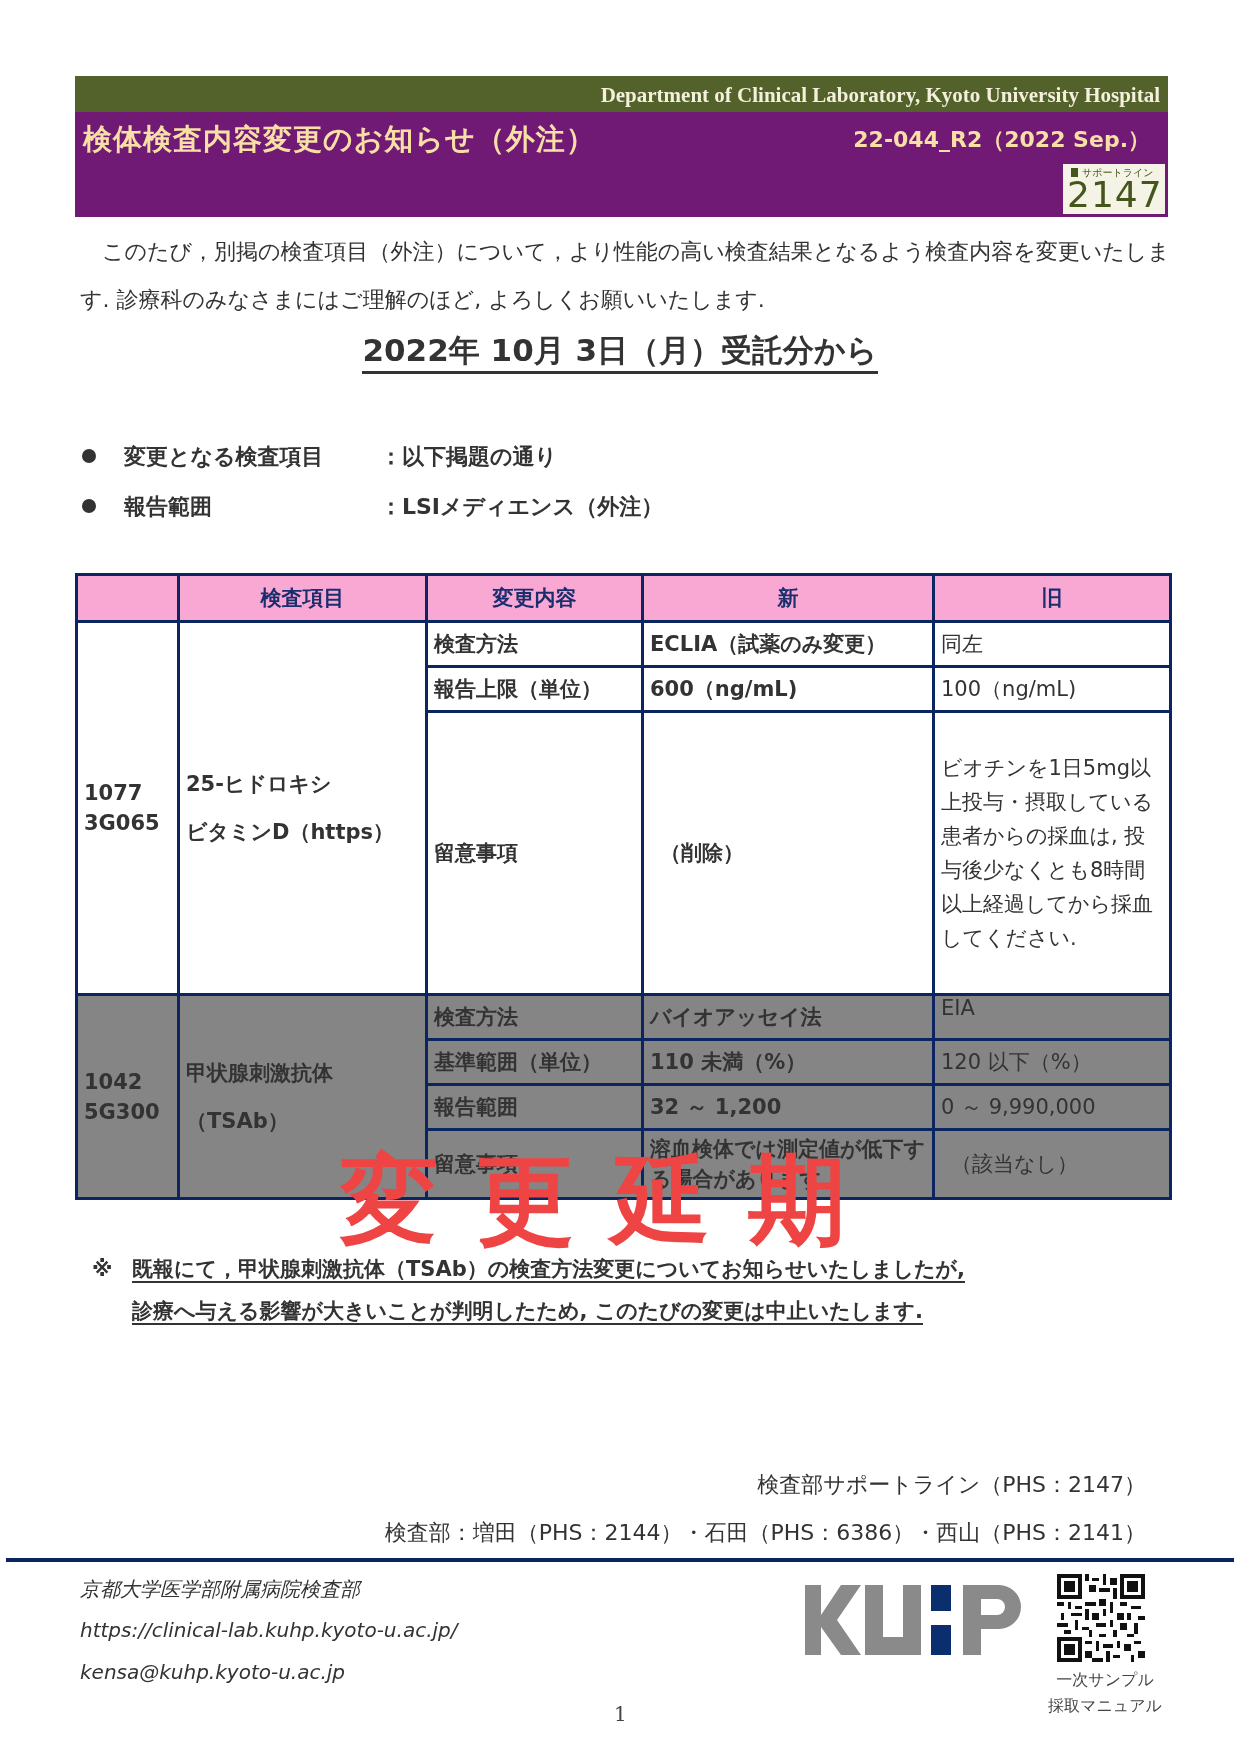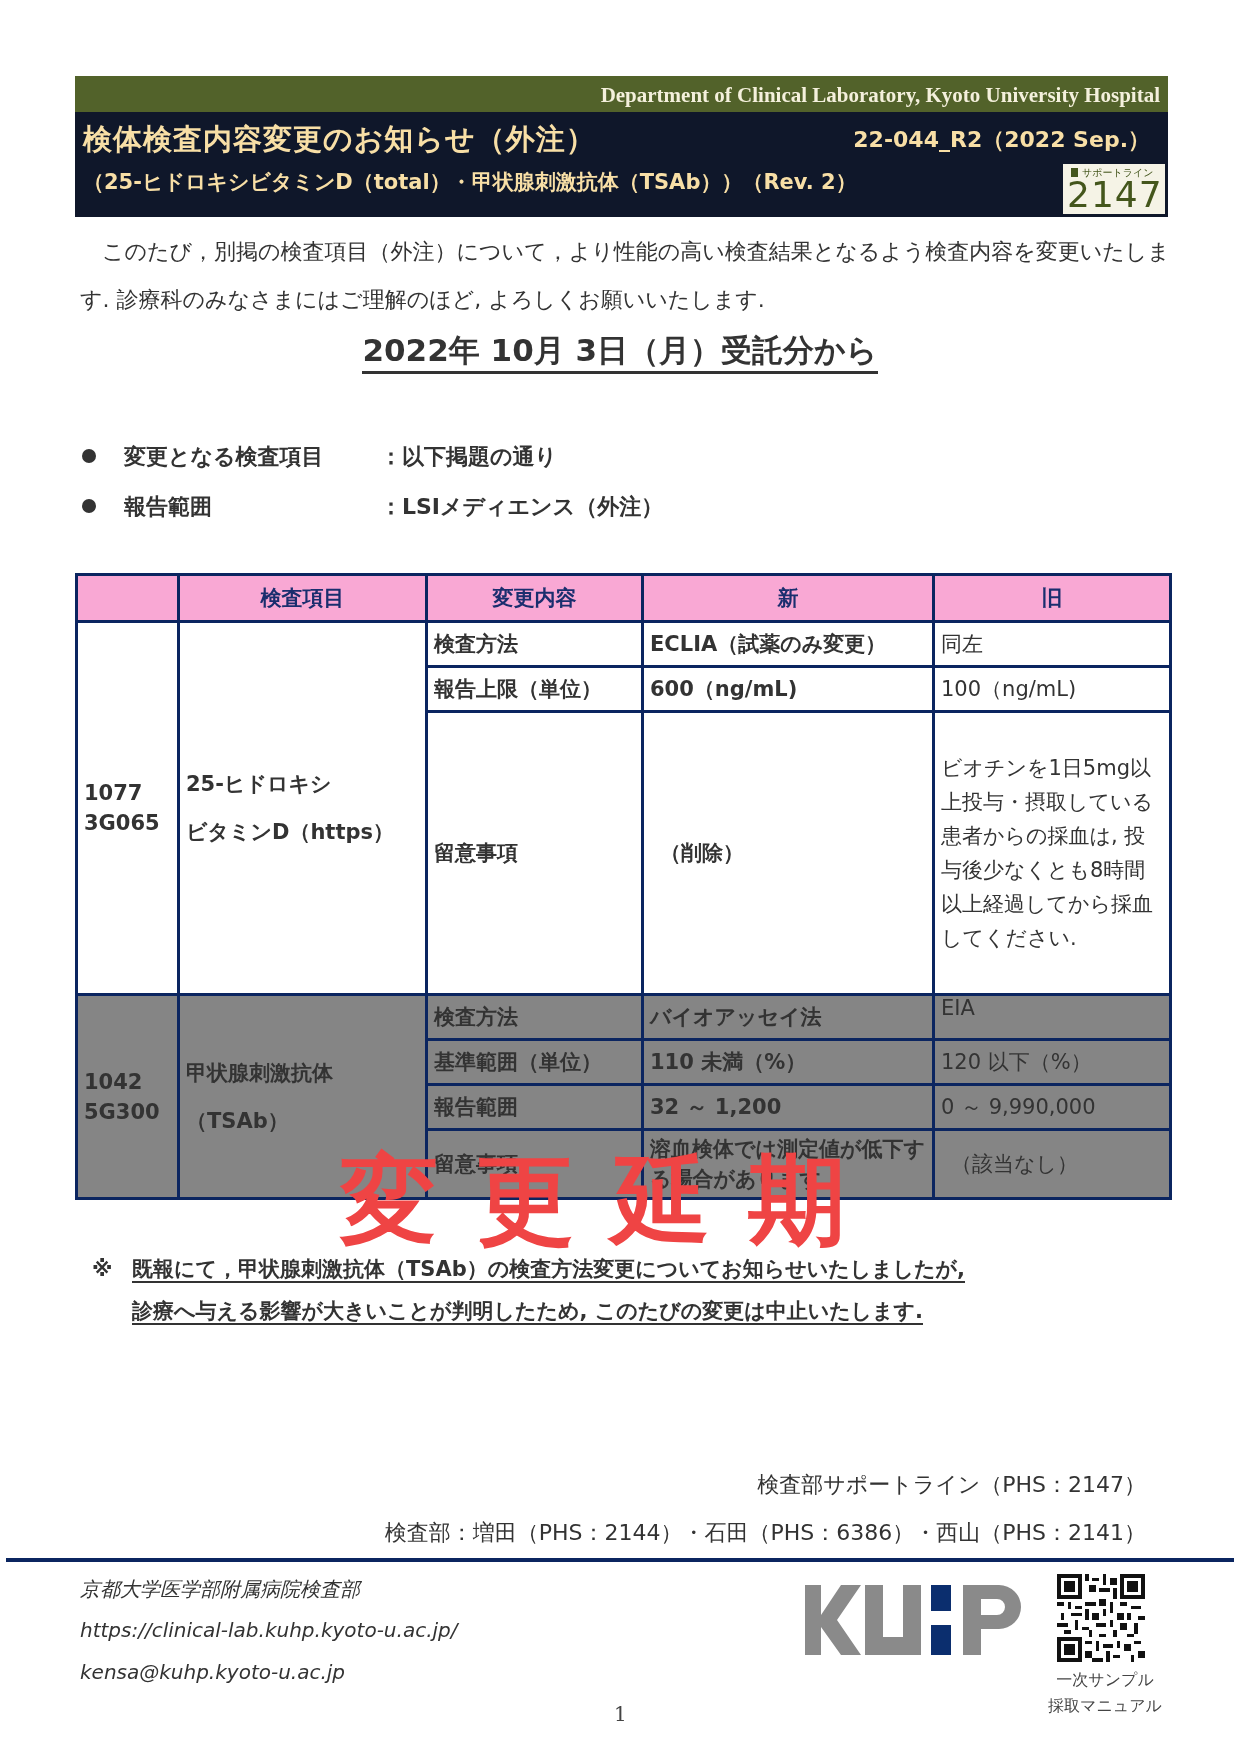--- a/index.html
+++ b/index.html
@@ -1,20 +1,20 @@
 <!DOCTYPE html>
 <html><head>
 <meta charset="utf-8">
 <style>
   html, body { margin:0; padding:0; background:#ffffff; }
   body { width:1240px; height:1754px; position:relative; font-family:"DejaVu Sans", sans-serif; color:#333; overflow:hidden; }
   .abs { position:absolute; }
   
   #dept-bar { left:75px; top:76px; width:1093px; height:36px; background:#52622a; color:#f4f0dc; font-family:"Liberation Serif","DejaVu Serif", serif; font-weight:bold; font-size:21px; text-align:right; line-height:38px; padding-right:8px; box-sizing:border-box; }
-  #title-bar { left:75px; top:112px; width:1093px; height:105px; background:#0f172a; color:#f8dfa6; }
+  #title-bar { left:75px; top:112px; width:1093px; height:105px; background:#701a75; color:#f8dfa6; }
   #title-main { left:8px; top:8px; font-size:29px; font-weight:bold; letter-spacing:1px; }
   #doc-code { right:18px; top:13px; font-size:22px; font-weight:bold; }
   #subtitle { left:8px; top:56px; font-size:21px; font-weight:bold; }
   #support-badge { right:3px; top:52px; width:102px; height:50px; background:#f5f3e6; color:#44561c; }
   #support-badge .lbl { position:absolute; left:8px; top:2px; font-size:10px; color:#44561c; }
   #support-badge .phone-glyph { display:inline-block; width:7px; height:9px; background:#44561c; margin-right:4px; vertical-align:-1px; }
   #support-badge .num { position:absolute; left:4px; top:12px; font-size:36px; line-height:38px; letter-spacing:1px; }
   
   #intro { left:80px; top:228px; width:1090px; font-size:22px; line-height:48px; color:#333; }
   #effective { left:0; width:1240px; top:330px; text-align:center; }
@@ -47,21 +47,20 @@
   #qr { left:1056px; top:1574px; width:90px; height:88px; }
   .qr-caption { left:1040px; font-size:16px; color:#444; width:130px; text-align:center; }
 </style>
 </head>
 <body>
 
 <div id="dept-bar" class="abs">Department of Clinical Laboratory, Kyoto University Hospital</div>
 <div id="title-bar" class="abs">
   <div id="title-main" class="abs">検体検査内容変更のお知らせ（外注）</div>
   <div id="doc-code" class="abs">22-044_R2（2022 Sep.）</div>
-  <div id="subtitle" class="abs">（25-ヒドロキシビタミンD（total）・甲状腺刺激抗体（TSAb））（Rev. 2）</div>
   <div id="support-badge" class="abs">
     <div class="lbl"><span class="phone-glyph"></span><span>サポートライン</span></div>
     <div class="num">2147</div>
   </div>
 </div>
 
 <div id="intro" class="abs">　このたび，別掲の検査項目（外注）について，より性能の高い検査結果となるよう検査内容を変更いたします. 診療科のみなさまにはご理解のほど, よろしくお願いいたします.</div>
 
 <div id="effective" class="abs">
   <span>2022年 10月 3日（月）受託分から</span>

